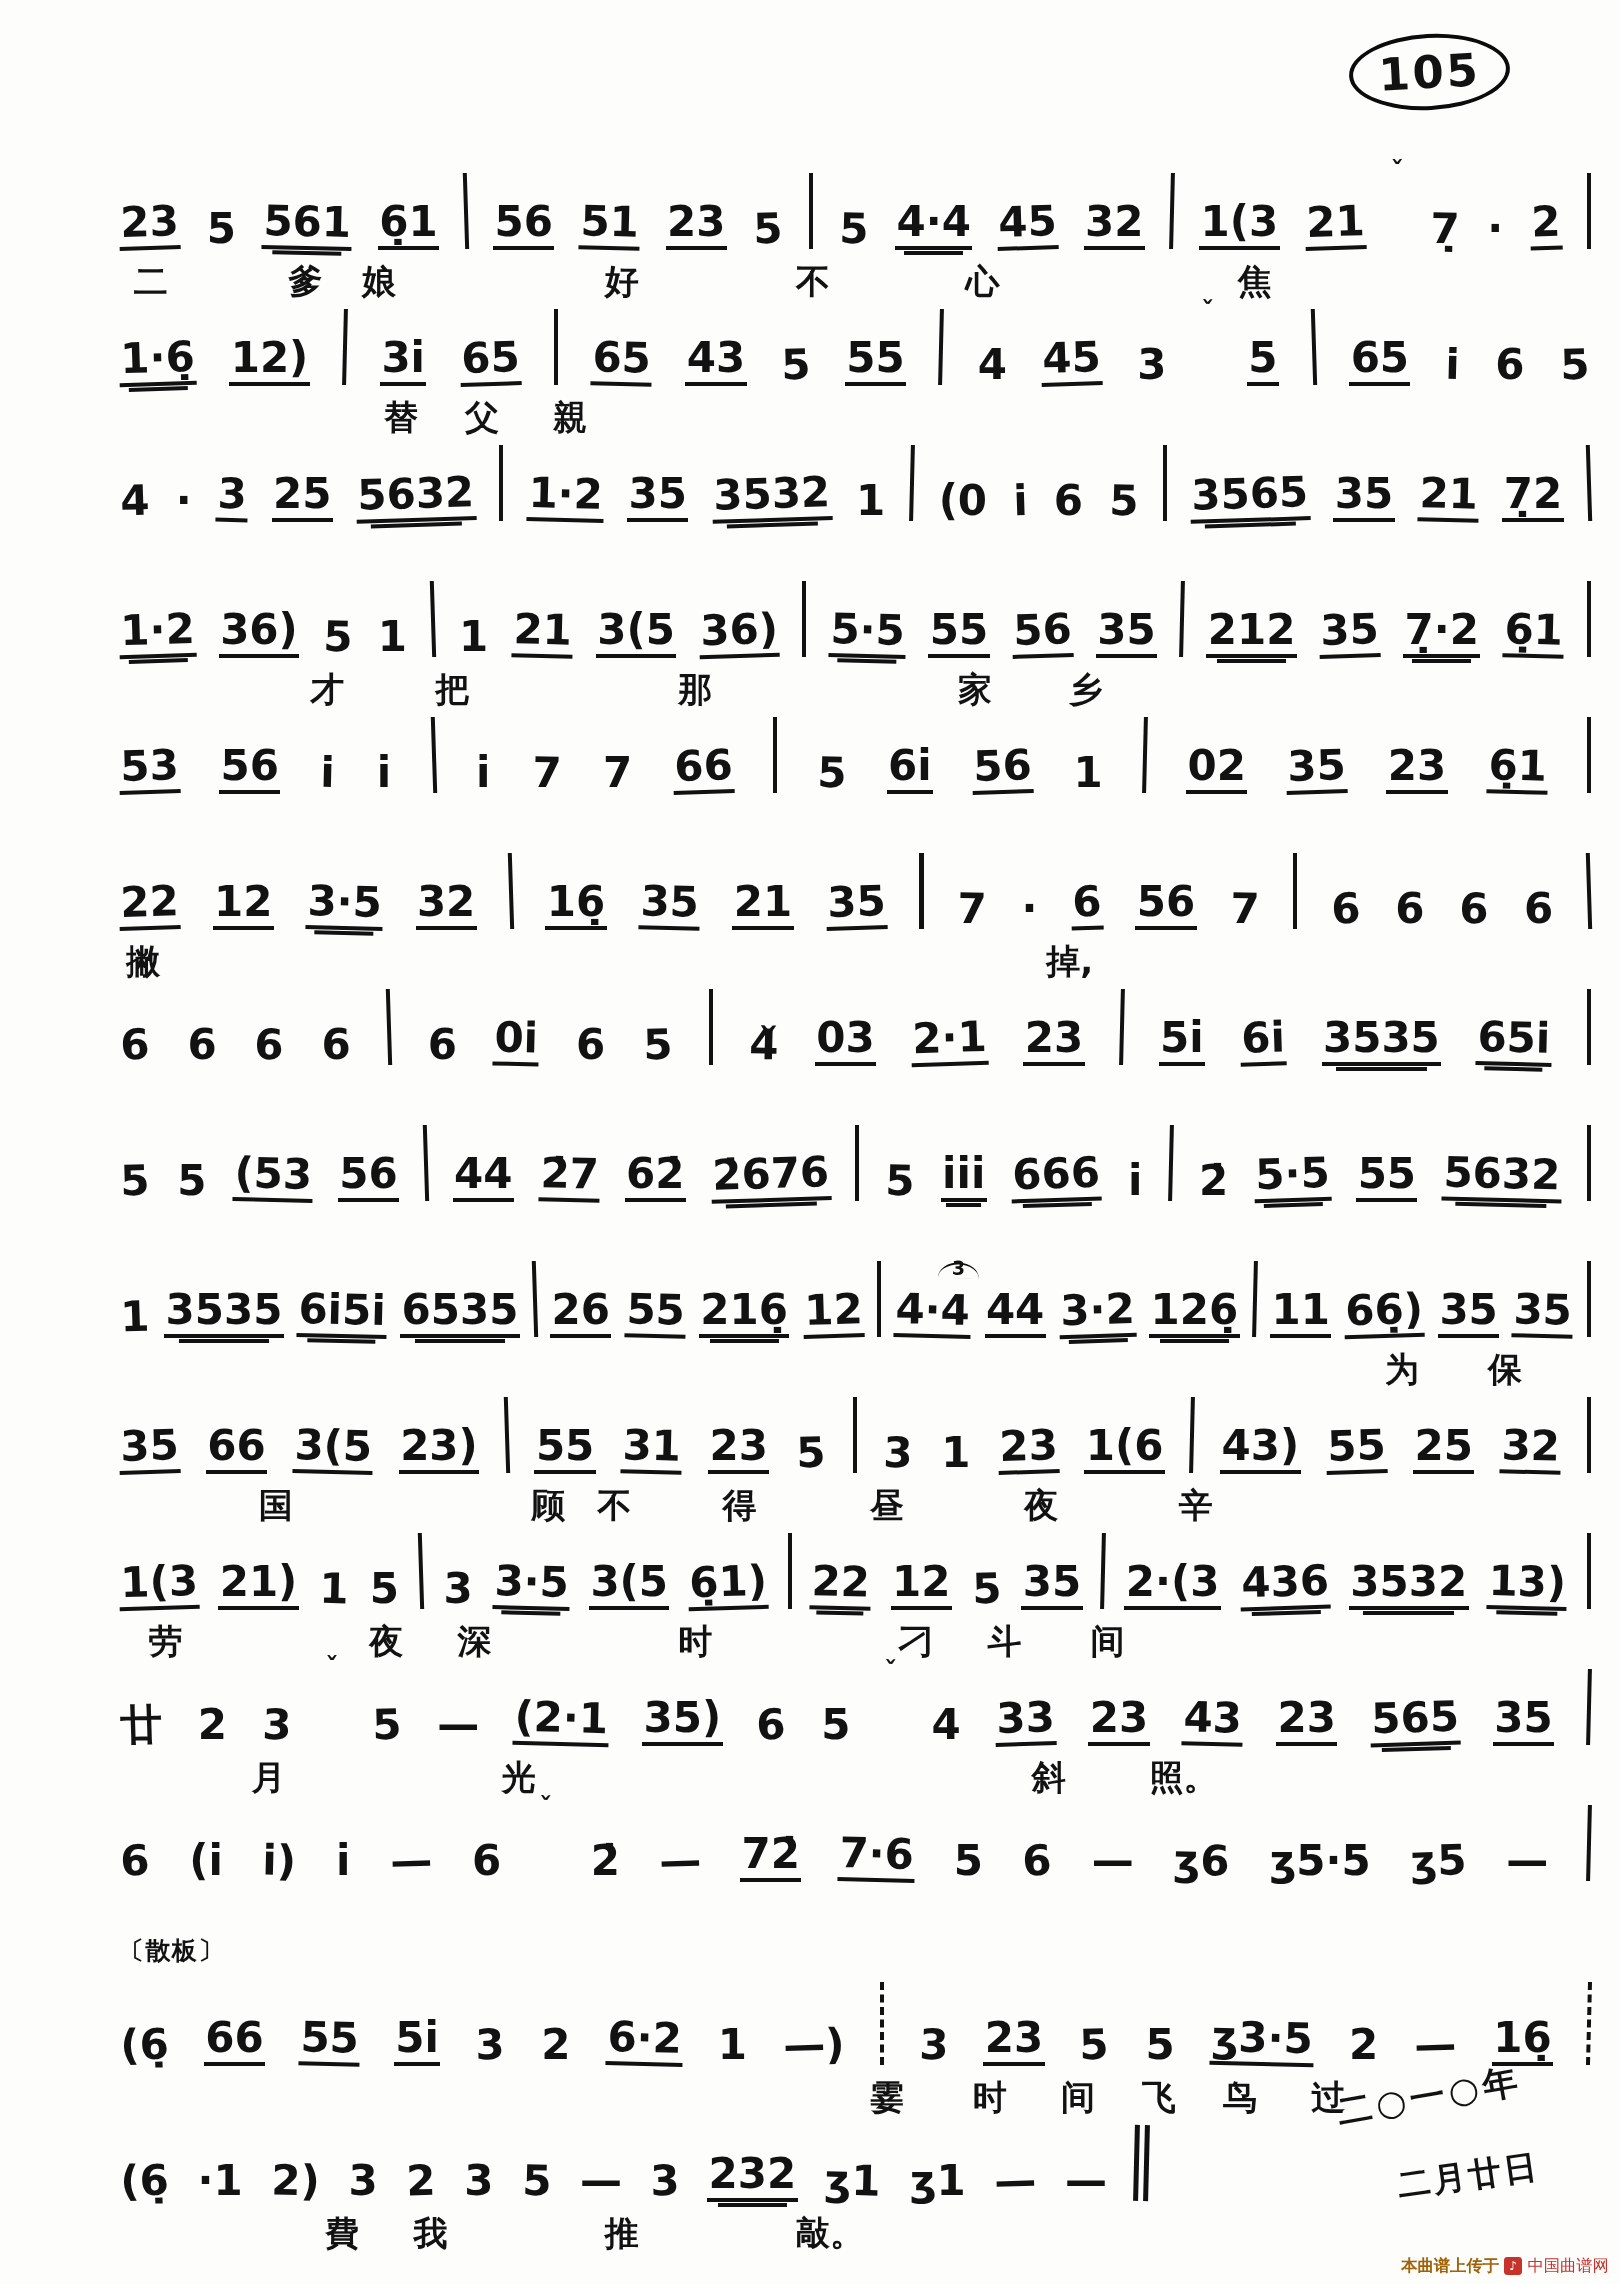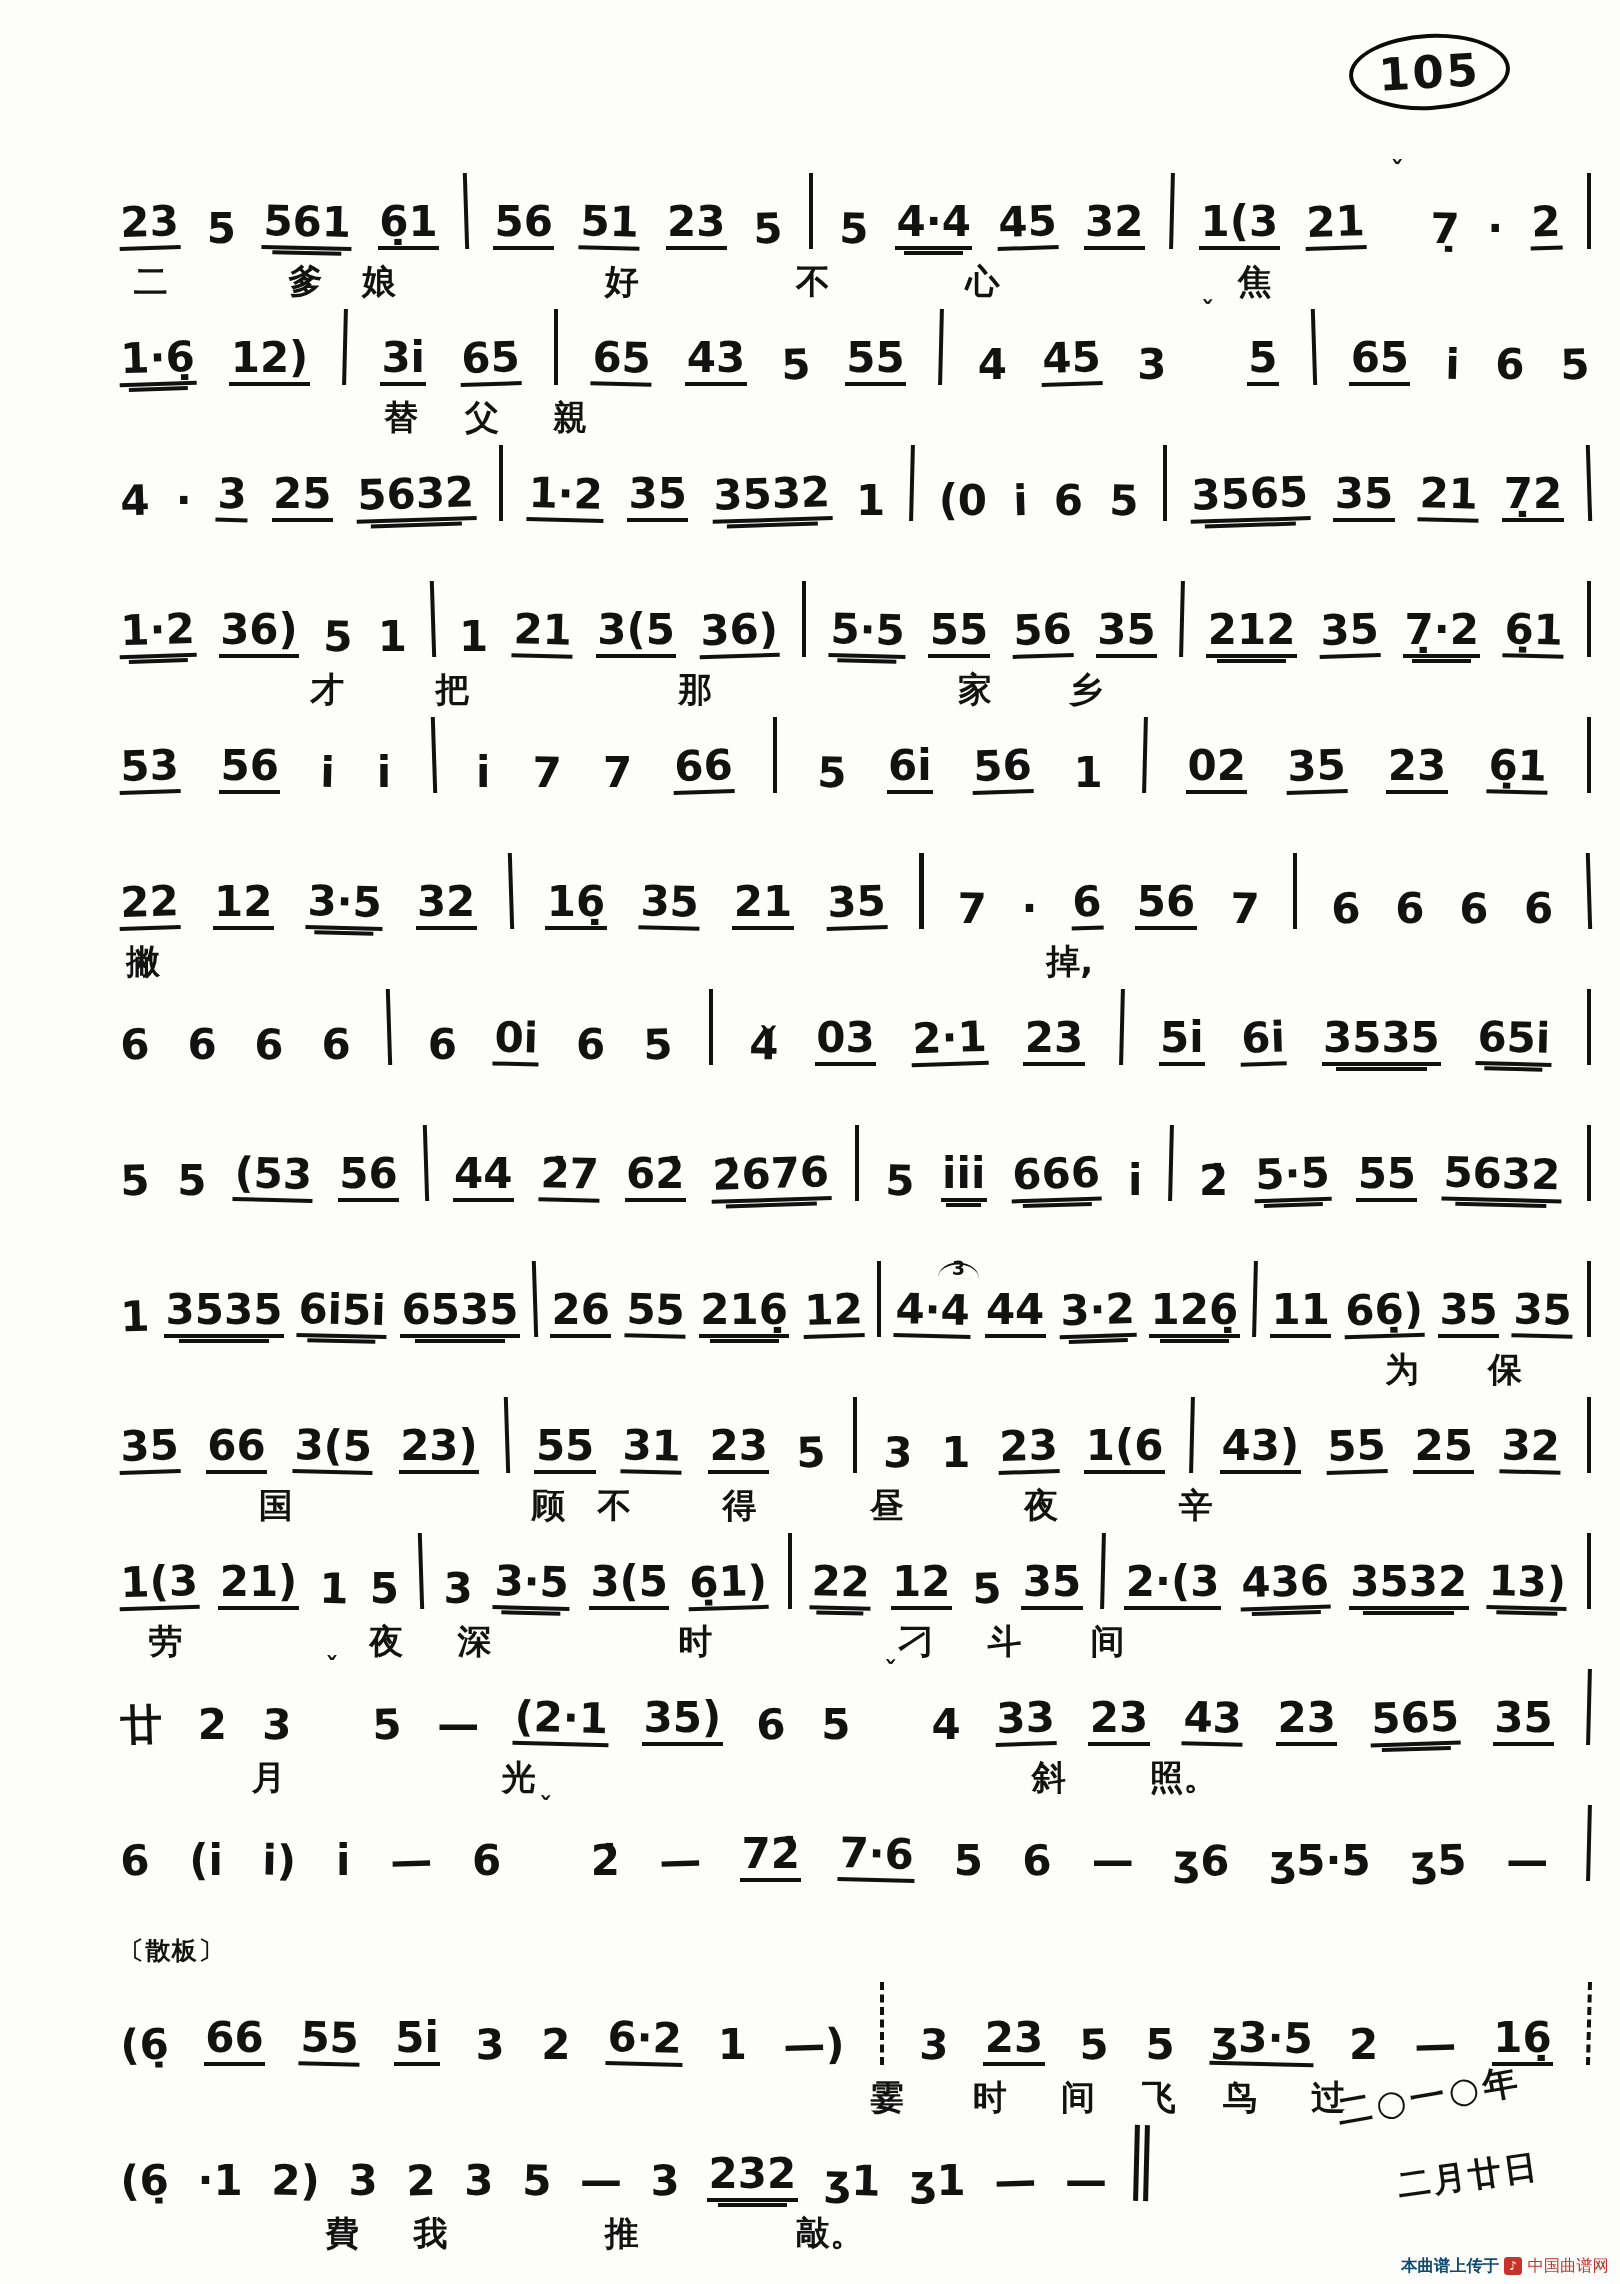--- a/index.html
+++ b/index.html
@@ -41,21 +41,21 @@
     border-top:2.7px solid #111;border-radius:50% 50% 0 0/100% 100% 0 0;
     font-size:19px;font-weight:700;text-align:center;line-height:6.8px;
   }
   .lyr{position:absolute;top:99px;font-size:34px;font-weight:600;white-space:nowrap;}
   .slabel{position:absolute;top:-42px;left:0;font-size:25px;font-weight:700;letter-spacing:1.4px;}
   
   .date1{position:absolute;top:2073px;left:1336px;font-size:35px;font-weight:700;transform:rotate(-10deg);letter-spacing:4.1px;}
   .date2{position:absolute;top:2154px;left:1397px;font-size:33px;font-weight:700;transform:rotate(-8deg);letter-spacing:2.7px;}
   
   .wm{position:absolute;top:2255px;right:12.2px;display:flex;align-items:center;gap:5.4px;font-size:16.3px;}
-  .wm .pre{color:#0c4a6e;font-weight:600;}
+  .wm .pre{color:#a16207;font-weight:600;}
   .wm .logo{
     display:inline-flex;align-items:center;justify-content:center;
     width:17.7px;height:17.7px;border-radius:3.4px;background:#c5332b;color:#fff;font-size:12.2px;font-weight:700;
   }
   .wm .site{color:#c5332b;font-weight:400;}
 </style>
 </head>
 <body>
 
 <div class="pageno">

